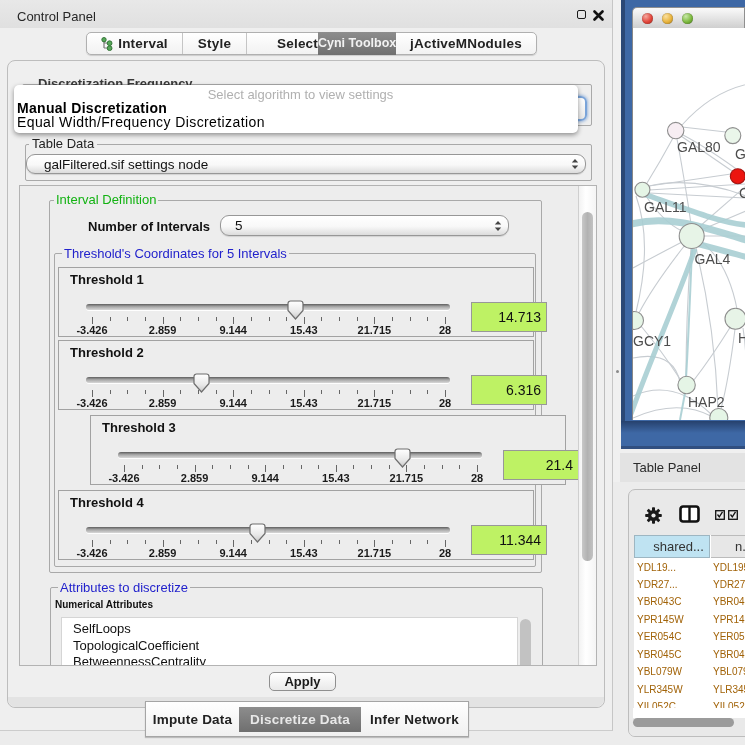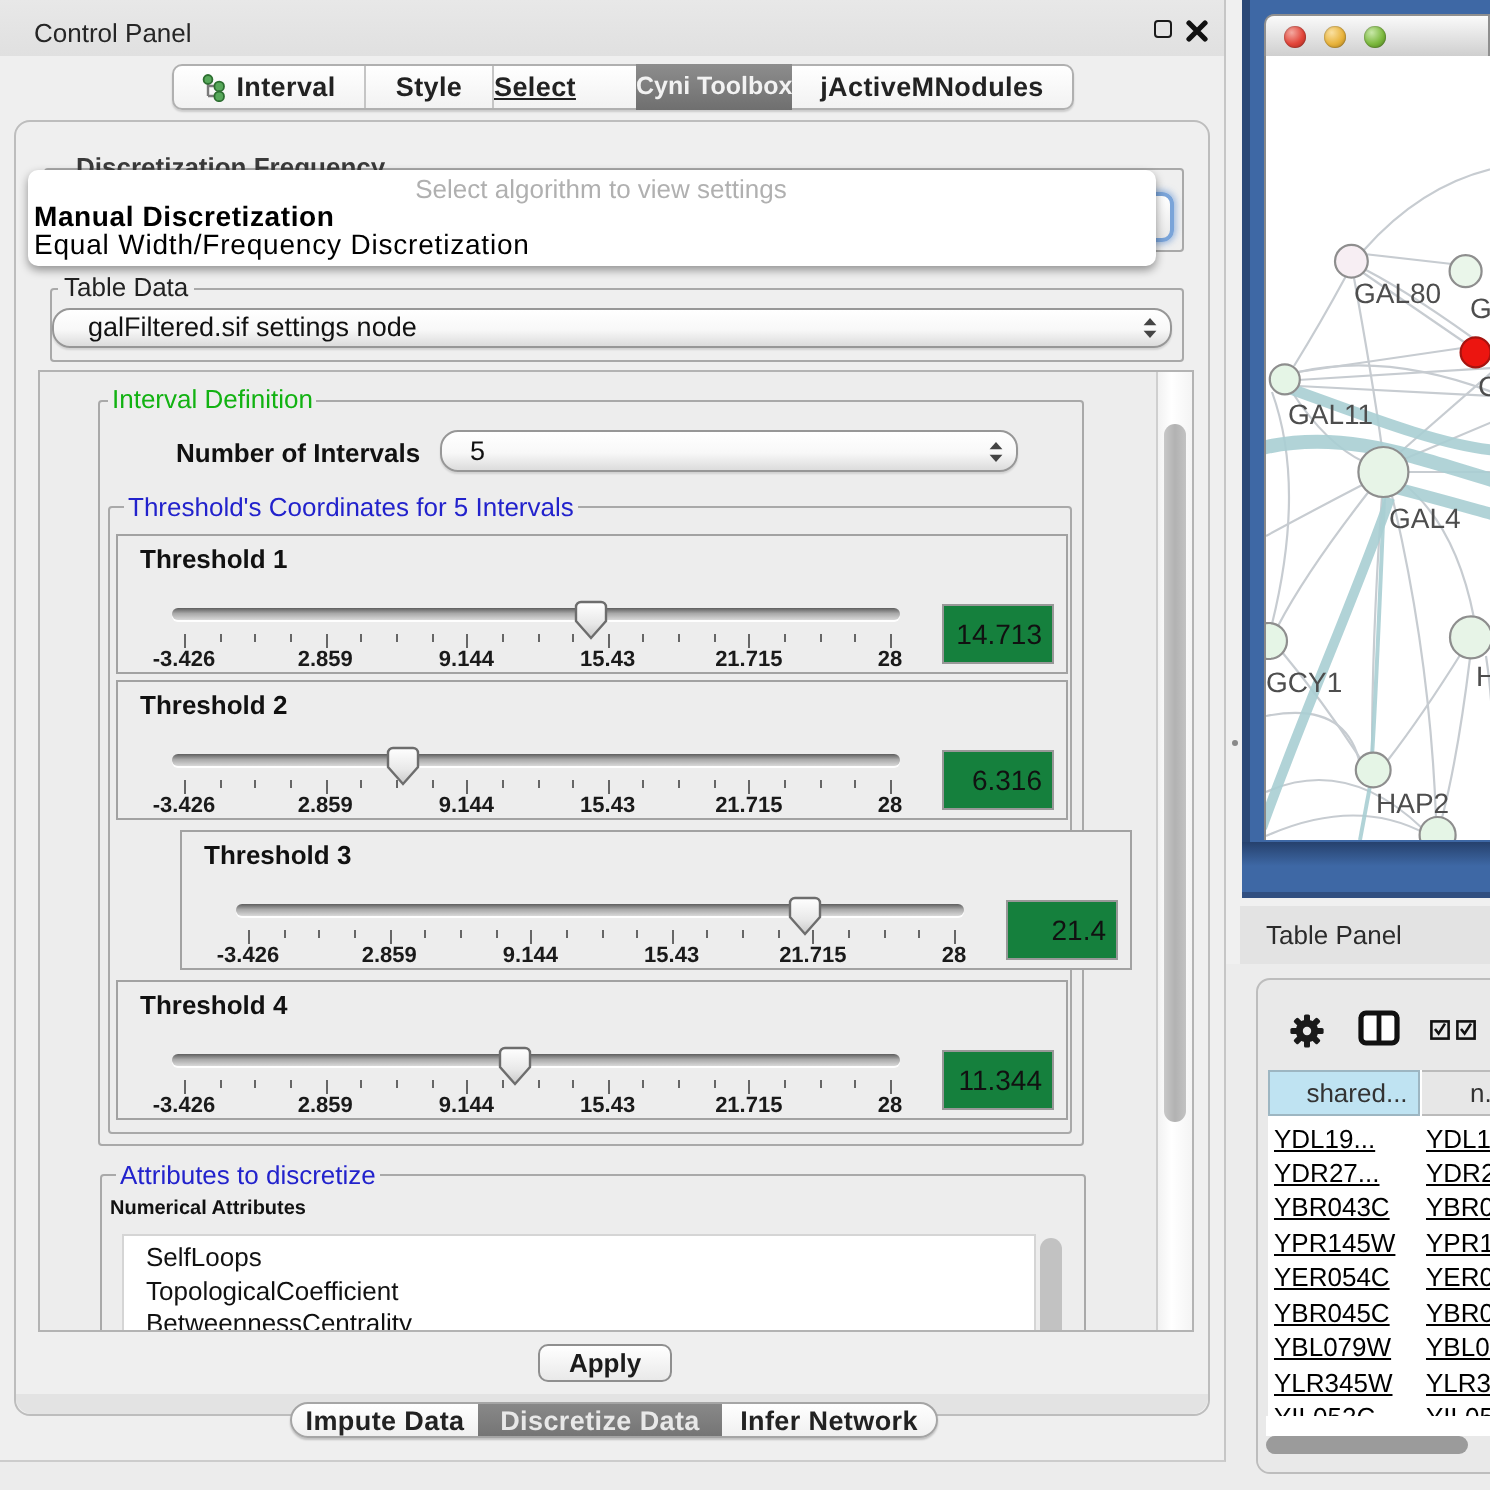--- a/index.html
+++ b/index.html
@@ -7,27 +7,27 @@
 body { font-family:"Liberation Sans", sans-serif; background:#ececec; position:relative; }
 .abs { position:absolute; }
 .combo { background:linear-gradient(#ffffff 0%,#f8f8f8 55%,#dcdcdc 100%); border:1px solid #979797; border-radius:9px; box-shadow:0 1px 1px rgba(0,0,0,0.12); }
 .combo .arr { position:absolute; right:6px; top:50%; margin-top:-5px; width:8px; height:10px; }
 .tl { width:11px; height:11px; border-radius:50%; box-shadow:inset 0 0 1px rgba(0,0,0,0.5); }
 .grouptitle { position:absolute; font-size:13px; background:#ededed; padding:0 2px; }
 .gbox { position:absolute; border:1px solid #a9a9a9; border-radius:2px; }
 .thbox { position:absolute; left:58px; width:476px; height:70px; border:1px solid #a2a2a2; background:#ededed; }
 .thlabel { position:absolute; left:11px; top:4px; font-size:13px; font-weight:bold; color:#111; }
 .groove { position:absolute; left:27px; top:36px; width:364px; height:5.5px; border-radius:3px; background:linear-gradient(#5e5e5e,#a8a8a8 45%,#d8d8d8); box-shadow:0 1px 0 rgba(255,255,255,0.95); }
-.vfield { position:absolute; left:412px; top:34px; width:56px; height:30px; background:#15803d; border:1px solid #989898; font-size:14px; color:#111; text-align:right; line-height:28px; padding-right:5px; }
+.vfield { position:absolute; left:412px; top:34px; width:76px; height:30px; background:#bef264; border:1px solid #989898; font-size:14px; color:#111; text-align:right; line-height:28px; padding-right:5px; }
 .ticklbl { position:absolute; top:56px; font-size:11px; font-weight:bold; color:#1a1a1a; width:60px; text-align:center; }
 .tick { position:absolute; top:49px; width:1px; height:4px; background:#666; }
 .tick.mj { height:7px; }
 .thumb { position:absolute; top:31.5px; width:17px; height:20px; }
 .li { position:absolute; left:11px; font-size:13px; color:#111; }
-.rowt { position:absolute; font-size:13px; color:#000000; white-space:nowrap;text-decoration:underline; }
+.rowt { position:absolute; font-size:10px; color:#a16207; white-space:nowrap; }
 </style>
 </head>
 <body>
 
 <div class="abs" id="cpwin" style="left:0;top:0;width:613px;height:731px;background:#efefef;border-right:1px solid #c6c6c6;border-bottom:1px solid #cccccc;">
 
   <div class="abs" style="left:0;top:0;width:612px;height:28px;background:linear-gradient(#e8e8e8,#e0e0e0);"></div>
   <div class="abs" style="left:17px;top:9px;font-size:13px;color:#262626;">Control Panel</div>
   <div class="abs" style="left:577px;top:10px;width:9px;height:9px;border:1.5px solid #1a1a1a;border-radius:2px;"></div>
   <svg class="abs" style="left:593px;top:10px;" width="11" height="11" viewBox="0 0 11 11">
@@ -40,21 +40,21 @@
           <path d="M3 3 L3 11 M3 6 L8 6 M3 11 L8 11" stroke="#7a7a7a" stroke-width="1.2" fill="none"></path>
           <circle cx="3" cy="2.7" r="2.2" fill="#57a85a" stroke="#2c6e30" stroke-width="0.9"></circle>
           <circle cx="8.6" cy="6.2" r="2.4" fill="#57a85a" stroke="#2c6e30" stroke-width="0.9"></circle>
           <circle cx="8.6" cy="11.2" r="2.4" fill="#57a85a" stroke="#2c6e30" stroke-width="0.9"></circle>
         </svg>
       <span>Interval</span>
     </div>
     <div style="width:1px;height:100%;background:#c5c5c5;"></div>
     <div style="width:63px;text-align:center;">Style</div>
     <div style="width:1px;height:100%;background:#c5c5c5;"></div>
-    <div style="width:71px;text-align:left;text-decoration:underline;">Select</div>
+    <div style="width:71px;text-align:right;">Select</div>
     <div style="width:78px;height:23px;margin:-1px 0;line-height:23px;text-align:center;background:linear-gradient(#8d8d8d,#6f6f6f);color:#f2f2f2;font-weight:bold;font-size:12.5px;letter-spacing:0;white-space:nowrap;">Cyni Toolbox</div>
     <div style="flex:1;text-align:center;">jActiveMNodules</div>
   </div>
 
   <div class="abs" style="left:7px;top:60px;width:598px;height:648px;background:#efefef;border:1px solid #bdbdbd;border-radius:8px;"></div>
 
   <div class="abs" style="left:22px;top:84px;width:570px;height:42px;border:1px solid #a9a9a9;border-radius:2px;"></div>
   <div class="abs" style="left:35px;top:76px;font-size:13px;font-weight:bold;color:#3a3a3a;background:transparent;padding:0 3px;">Discretization Frequency</div>
   <div class="abs" style="left:27px;top:96px;width:560px;height:25px;border-radius:6px;border:2px solid #7aa4d9;box-shadow:0 0 3px 1px rgba(90,140,210,0.55);background:linear-gradient(#ffffff,#e8e8e8);"></div>
 
@@ -262,21 +262,21 @@
     </div>
     <div class="abs" style="left:500px;top:433px;width:11px;height:46px;border-radius:6px 6px 0 0;background:#c2c2c2;"></div>
 
     <div class="abs" style="left:558px;top:0;width:18px;height:479px;background:linear-gradient(90deg,#f2f2f2,#ffffff 40%,#f4f4f4);border-left:1px solid #cfcfcf;"></div>
     <div class="abs" style="left:561.5px;top:26px;width:11px;height:349px;border-radius:6px;background:linear-gradient(90deg,#c8c8c8,#b2b2b2 50%,#c2c2c2);"></div>
   </div>
 
   <div class="abs" style="left:8px;top:697px;width:596px;height:10px;background:#e3e3e3;border-radius:0 0 8px 8px;"></div>
   <div class="abs" style="left:269px;top:672px;width:67px;height:19px;background:linear-gradient(#ffffff,#e9e9e9);border:1px solid #8f8f8f;border-radius:5px;text-align:center;font-size:13px;font-weight:bold;color:#1b1b1b;line-height:17px;">Apply</div>
 
-  <div class="abs" style="left:145px;top:701px;width:324px;height:18px;background:linear-gradient(#ffffff,#f0f0f0);border:1px solid #a5a5a5;border-radius:12px;box-shadow:0 1px 1px rgba(0,0,0,0.2);display:flex;align-items:center;font-size:13.5px;font-weight:bold;letter-spacing:0.2px;color:#222;overflow:hidden;">
+  <div class="abs" style="left:145px;top:701px;width:324px;height:36px;background:linear-gradient(#ffffff,#f0f0f0);border:1px solid #a5a5a5;border-radius:0;box-shadow:0 1px 1px rgba(0,0,0,0.2);display:flex;align-items:center;font-size:13.5px;font-weight:bold;letter-spacing:0.2px;color:#222;overflow:hidden;">
     <div style="width:93px;text-align:center;">Impute Data</div>
     <div style="width:122px;height:25px;line-height:25px;text-align:center;background:linear-gradient(#8d8d8d,#6f6f6f);color:#e8e8e8;">Discretize Data</div>
     <div style="flex:1;text-align:center;">Infer Network</div>
   </div>
 </div>
 
 <div class="abs" style="left:14px;top:85px;width:564px;height:48px;background:#ffffff;border-radius:5px;box-shadow:0 2px 5px rgba(0,0,0,0.4);z-index:30;"></div>
 <div class="abs" style="left:24px;top:87px;width:553px;text-align:center;font-size:13px;color:#b0b0b0;z-index:31;">Select algorithm to view settings</div>
 <div class="abs" style="left:17px;top:100px;font-size:14px;letter-spacing:0.3px;font-weight:bold;color:#000;z-index:31;">Manual Discretization</div>
 <div class="abs" style="left:17px;top:114px;font-size:14px;letter-spacing:0.4px;color:#000;z-index:31;">Equal Width/Frequency Discretization</div>

